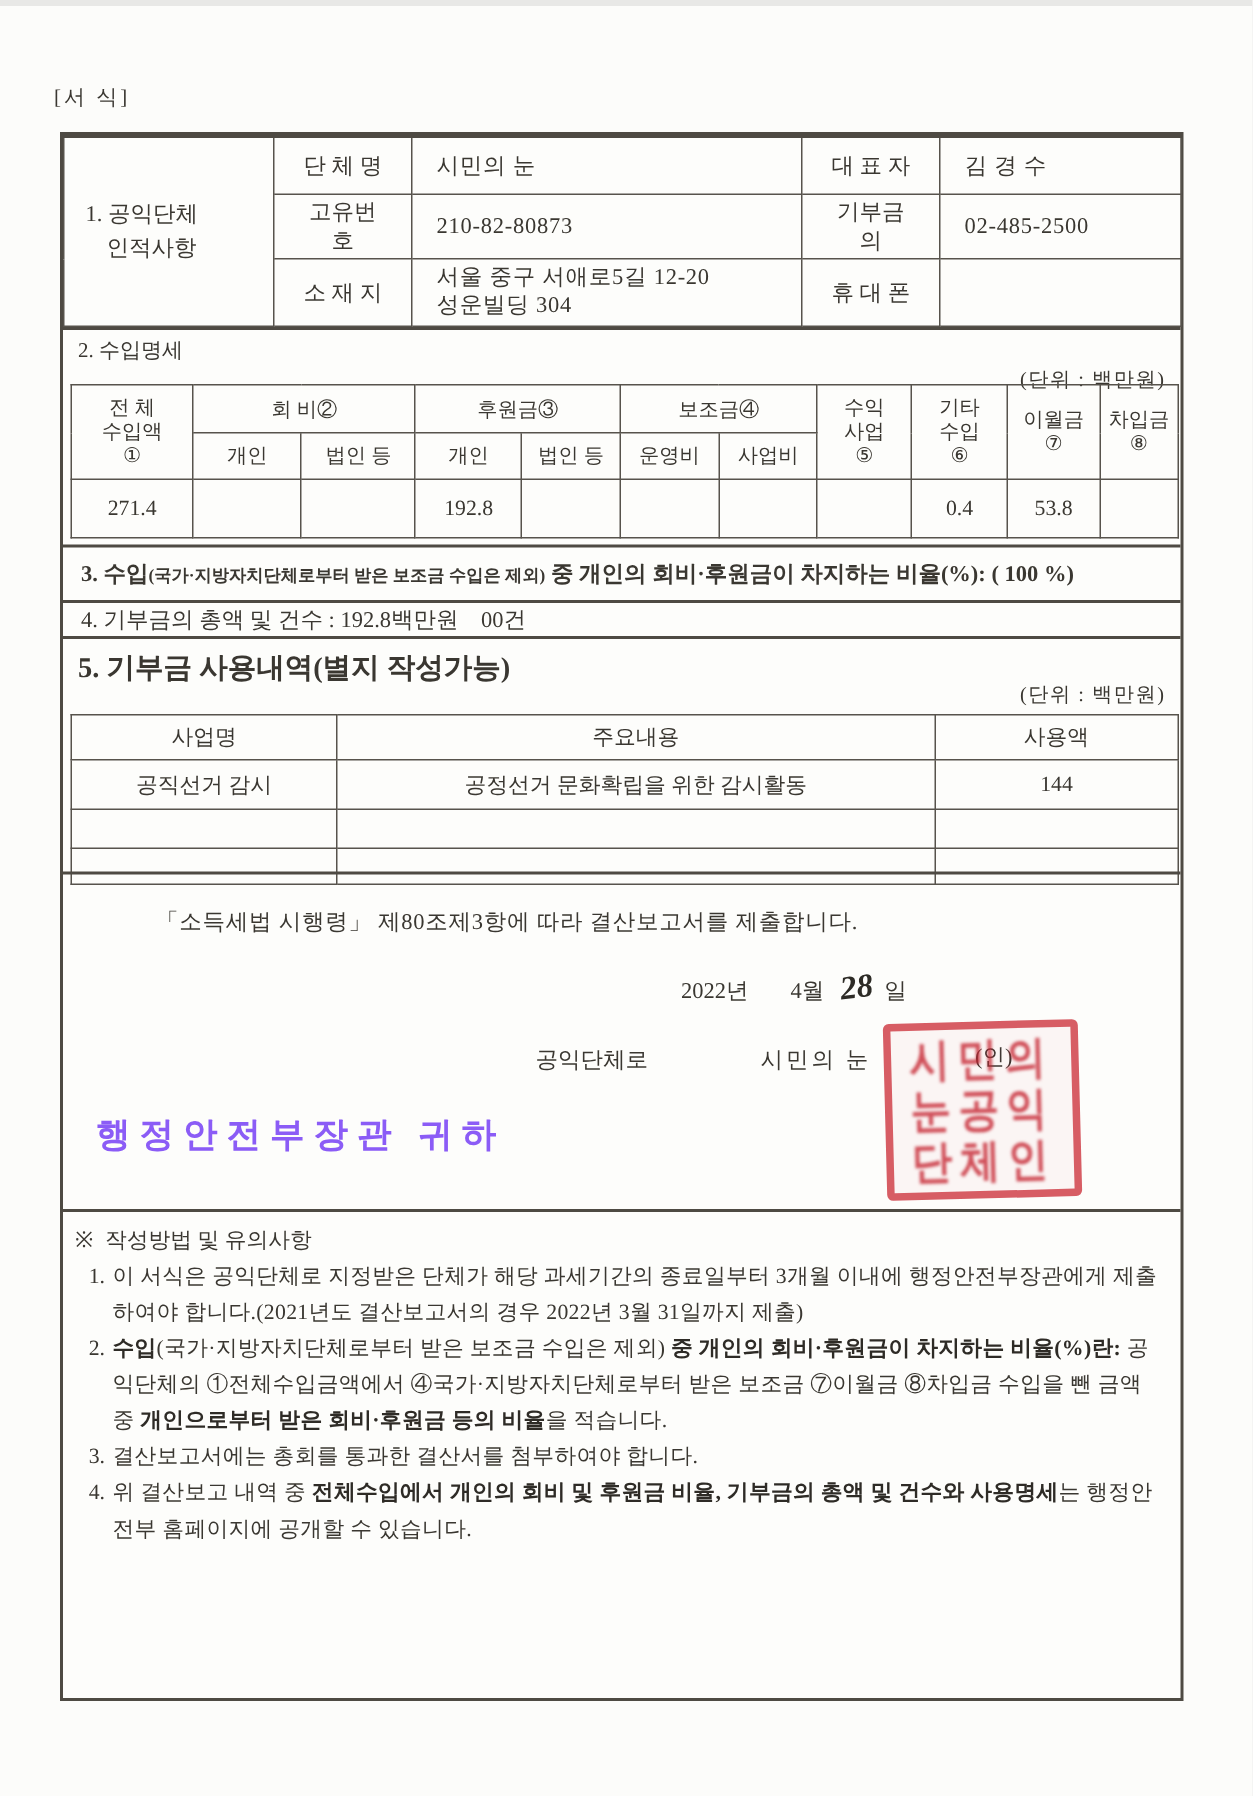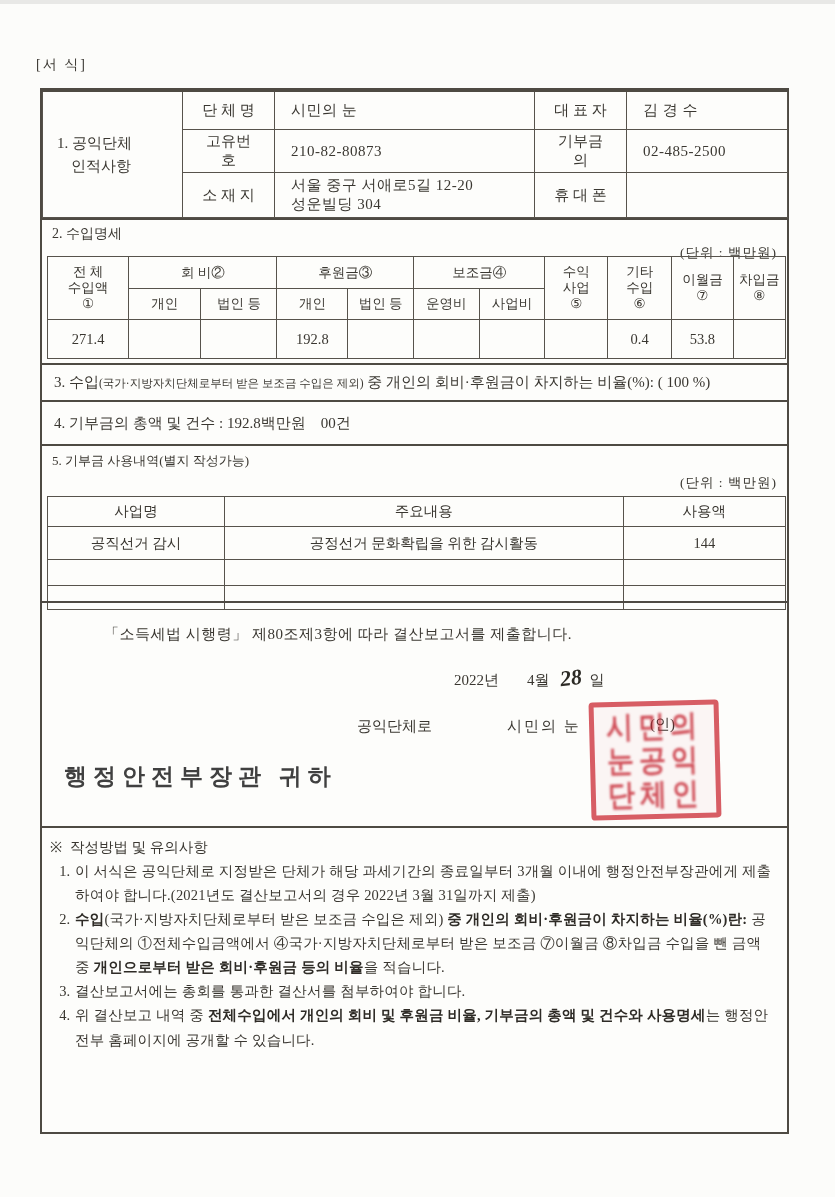--- a/index.html
+++ b/index.html
@@ -35,49 +35,49 @@
   .sec2-label{position:absolute;left:10px;top:5px;font-size:14px;}
   .sec2-unit{position:absolute;right:10px;top:24px;font-size:13.5px;letter-spacing:1px;}
   .income-table{position:absolute;left:5px;bottom:4px;width:739px;text-align:center;font-size:13.5px;}
   .income-table th{border:1.5px solid #57534c;font-weight:normal;padding:1px 0;line-height:1.18;}
   .income-table td{border:1.5px solid #57534c;height:36px;font-size:14.5px;}
   .income-table tr.h1 th{height:29px;}
   .income-table tr.h2 th{height:28px;}
 
   
   .line-row{border-top:2px solid #4e4a43;box-sizing:border-box;display:flex;align-items:center;padding-left:12px;font-size:15px;}
-  .sec3{height:37px;}
-  .sec4{height:44px;}
+  .sec3{height:37px;font-weight:bold;}
+  .sec4{height:24px;}
   .paren-small{font-size:11.5px;}
   .prewrap{white-space:pre-wrap;}
 
   
   .sec5{height:52px;position:relative;border-top:2px solid #4e4a43;box-sizing:border-box;}
-  .sec5-label{position:absolute;left:10px;top:6px;font-size:13px;}
+  .sec5-label{position:absolute;left:10px;top:6px;font-size:19px;font-weight:bold;}
   .sec5-unit{position:absolute;right:10px;bottom:4px;font-size:13.5px;letter-spacing:1px;}
   .usage-sec{height:105px;box-sizing:border-box;}
   .usage-table{width:739px;margin:0 5px;font-size:14.5px;text-align:center;}
   .usage-table th{border:1.5px solid #57534c;font-weight:normal;height:27px;}
   .usage-table td{border:1.5px solid #57534c;}
   .usage-table tr.u1 td{height:30px;}
   .usage-table tr.u2 td{height:23px;}
   .usage-table tr.u3 td{height:21px;}
 
   
   .decl{height:225px;position:relative;border-top:2px solid #4e4a43;box-sizing:border-box;font-size:15px;}
   .decl-statement{position:absolute;left:62px;top:22px;letter-spacing:0.5px;}
   .decl-date{position:absolute;left:412px;top:62px;}
   .decl-date .gap{display:inline-block;width:28px;}
   .handwritten{display:inline-block;font-size:22px;font-style:italic;font-weight:bold;transform:rotate(-7deg);margin:0 8px 0 10px;color:#2d2b26;}
   .org-label{position:absolute;left:315px;top:114px;}
   .org-name{position:absolute;left:465px;top:114px;letter-spacing:2px;}
   .seal-mark{position:absolute;left:608px;top:112px;}
   .stamp{position:absolute;left:548px;top:98px;width:130px;height:118px;border:5px solid rgba(201,42,52,0.75);border-radius:4px;transform:rotate(-1.5deg);display:flex;flex-direction:column;justify-content:space-around;align-items:center;box-sizing:border-box;padding:3px 2px;background:rgba(215,60,70,0.04);}
   .stamp span{color:rgba(198,38,50,0.8);font-size:27px;font-weight:bold;letter-spacing:5px;line-height:1;filter:blur(1.1px);transform:scaleY(1.12);}
-  .recipient{position:absolute;left:22px;top:158px;font-size:23px;font-weight:bold;letter-spacing:6px;color:#404040;}
+  .recipient{position:absolute;left:22px;top:158px;font-size:23px;font-weight:bold;letter-spacing:6px;color:#8b5cf6;}
 
   
   .notes{border-top:2px solid #4e4a43;box-sizing:border-box;height:223px;padding:7px 8px 0 8px;font-size:14.5px;line-height:1.66;}
   .notes-title{display:flex;}
   .notes-title .mark{width:20px;flex:none;}
   .note-item{display:flex;}
   .note-num{width:20px;flex:none;text-align:right;margin-right:5px;}
   .note-text{flex:1;letter-spacing:0.2px;}
   .b{font-weight:bold;color:#2e2b26;}
 </style>

